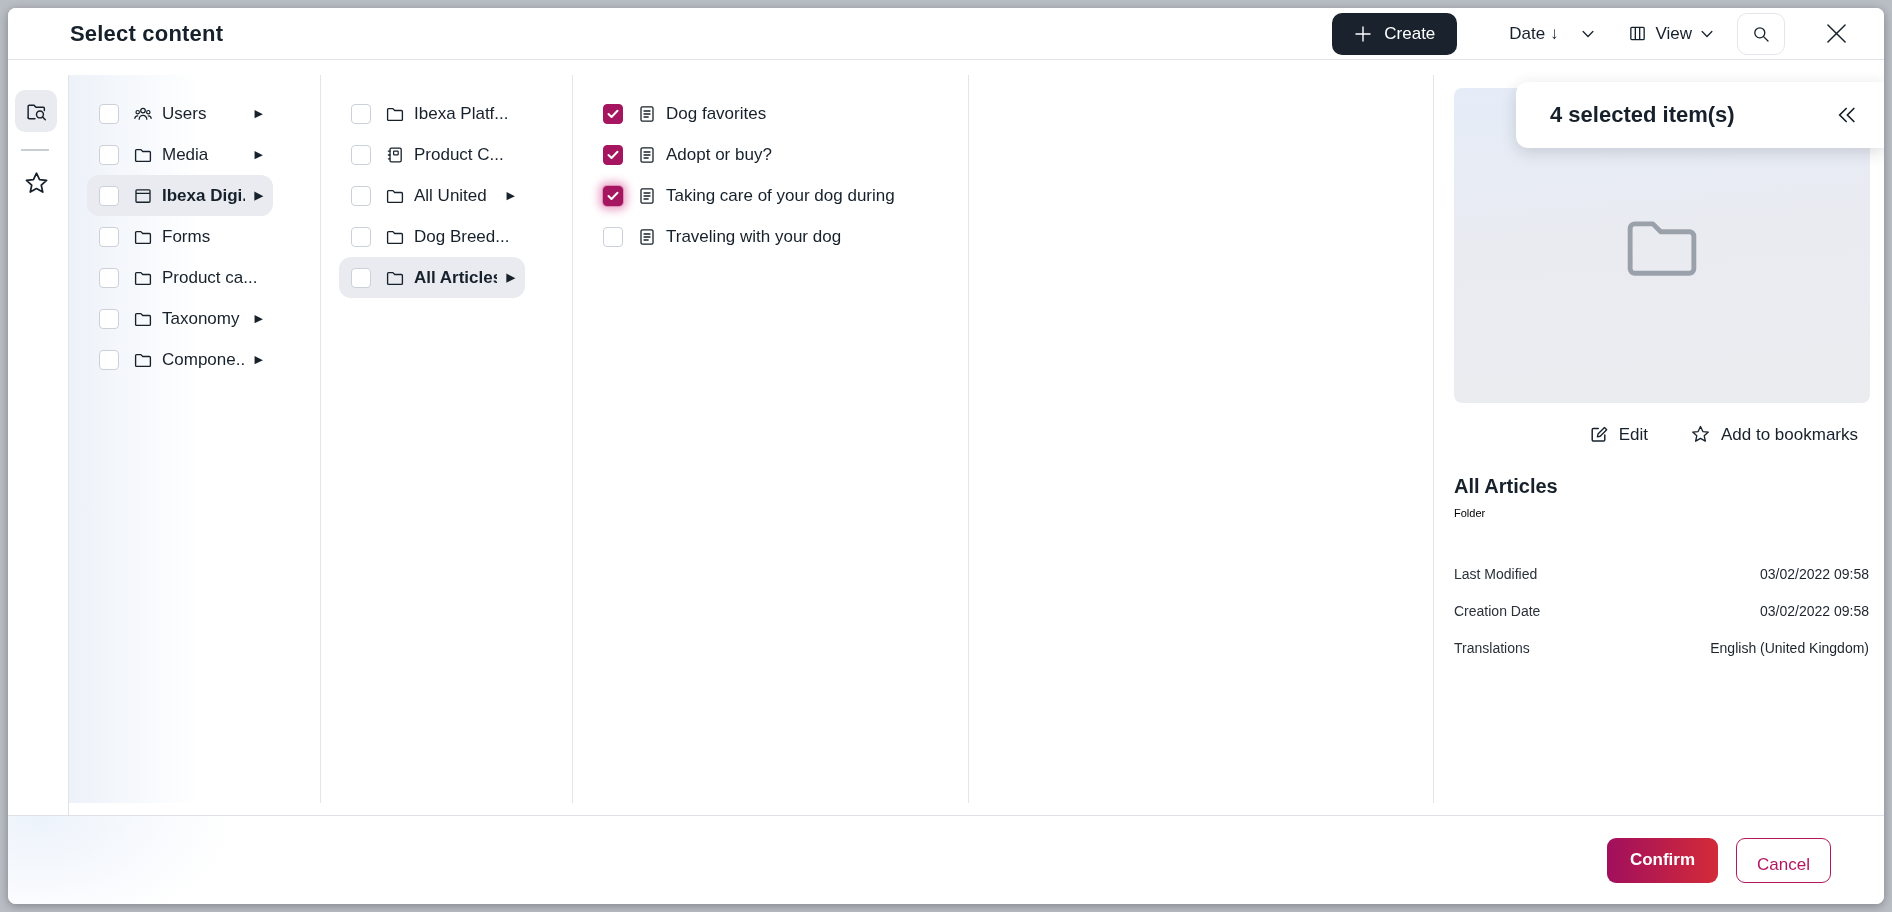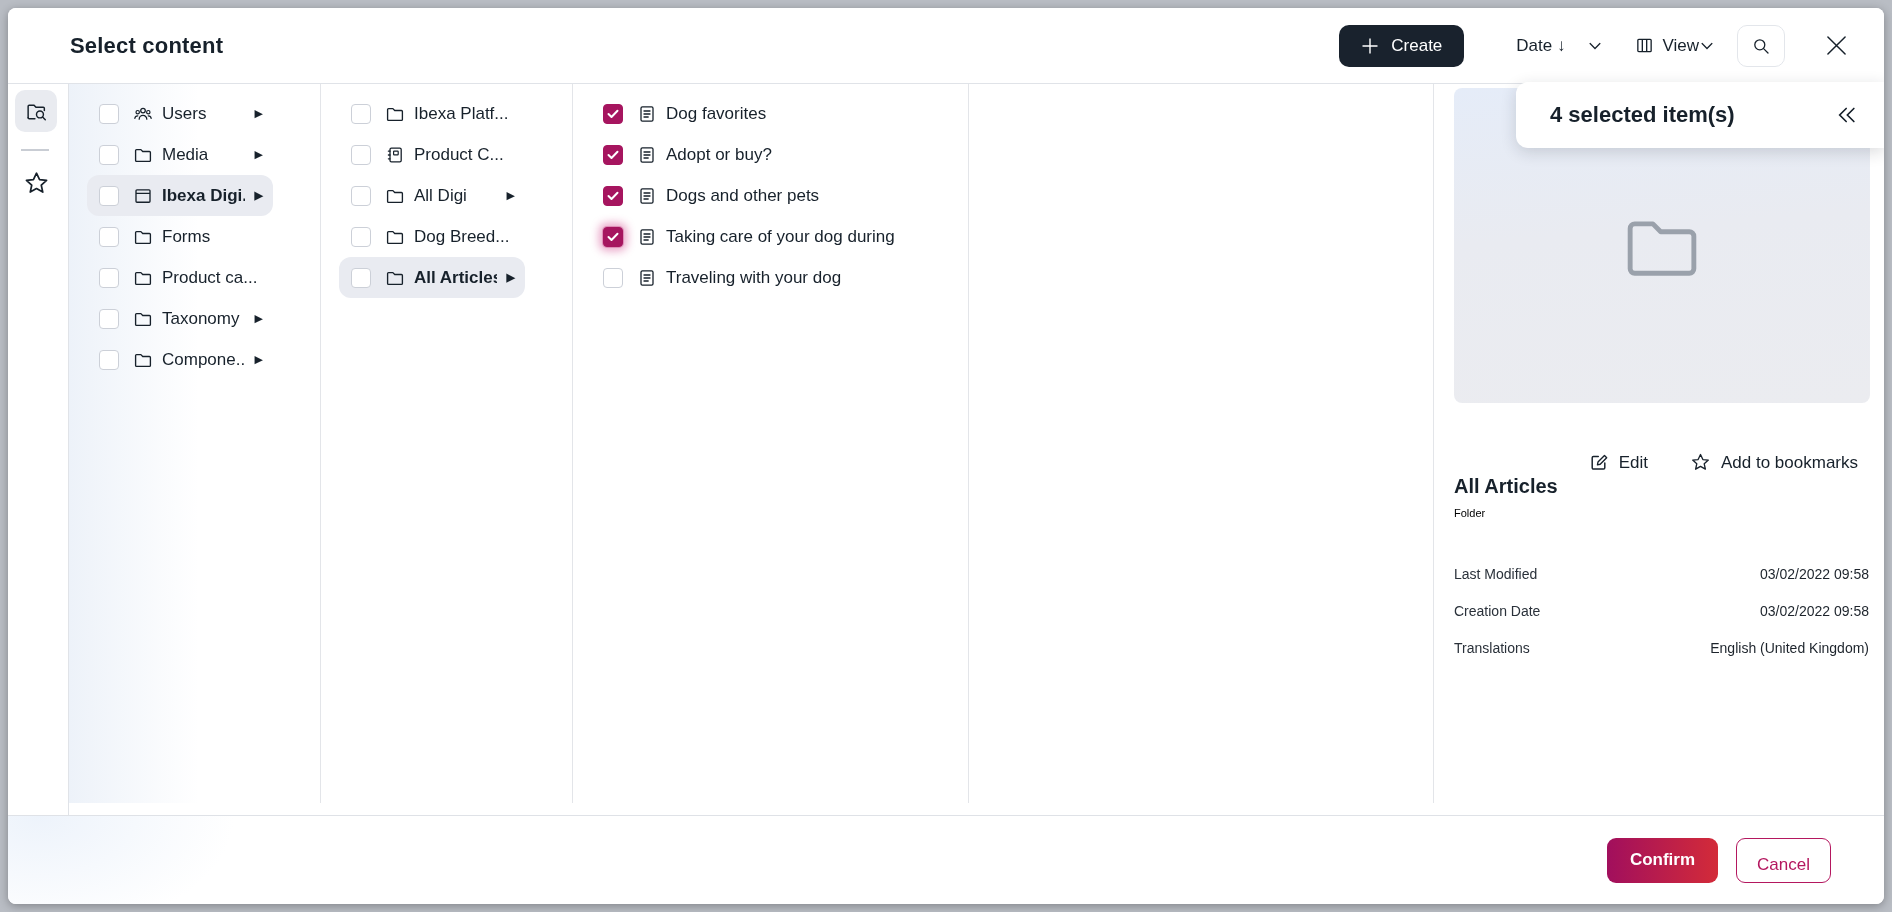--- a/index.html
+++ b/index.html
@@ -11,37 +11,37 @@
     position:relative;
     overflow:hidden;
   }
   .modal {
     position:absolute; inset:8px;
     background:#fff; border-radius:8px; overflow:hidden;
     box-shadow:0 2px 10px rgba(0,0,0,.3);
   }
   
   .topbar {
-    position:absolute; top:0; left:0; right:0; height:76px;
+    position:absolute; top:0; left:0; right:0; height:52px;
     border-bottom:1px solid #e0e3e8;
     display:flex; align-items:center;
     background:#fff; z-index:5;
   }
   .title { margin-left:62px; font-size:22px; font-weight:700; color:#17212b; letter-spacing:.2px; }
   .topbar-right { margin-left:auto; display:flex; align-items:center; margin-right:34px; }
   .create-btn {
     background:#19222d; color:#fff; height:42px; padding:0 22px;
     border-radius:10px; display:flex; align-items:center; gap:12px;
     font-size:17px; cursor:pointer; margin-right:52px;
   }
   .dropdown { display:flex; align-items:center; font-size:17px; color:#17212b; cursor:pointer; }
   .sort-dd { margin-right:32px; }
   .sort-dd .dd-label { margin-right:22px; }
   .view-dd { margin-right:22px; }
-  .view-dd .dd-label { margin:0 0 0 8px; }
+  .view-dd .dd-label { margin:0 7px 0 8px; }
   .icon-svg { display:block; }
   .search-btn {
     width:48px; height:42px; border:1px solid #e3e6eb; border-radius:10px;
     display:flex; align-items:center; justify-content:center; cursor:pointer;
     margin-right:38px; background:#fff;
   }
   .close-btn { cursor:pointer; display:flex; align-items:center; justify-content:center; }
   
   .side-rail {
     position:absolute; left:0; top:67px; width:61px; bottom:89px;
@@ -94,21 +94,21 @@
     background:#fff; border-radius:12px 0 0 12px;
     box-shadow:0 4px 16px rgba(25,34,45,.16);
     display:flex; align-items:center; padding:0 26px 0 34px; z-index:6;gap:14px;
   }
   .selected-card .sel-label { font-size:22px; font-weight:700; }
   .collapse-btn { margin-left:auto; cursor:pointer; display:flex; }
   .actions {
     position:absolute; top:349px; right:26px;
     display:flex; align-items:center; gap:42px; font-size:17px;
   }
-  .action { display:flex; align-items:center; gap:10px; cursor:pointer;margin-top:28px; }
+  .action { display:flex; align-items:center; gap:10px; cursor:pointer; }
   .item-title { position:absolute; top:400px; left:20px; font-size:20px; font-weight:700; }
   .item-type { position:absolute; top:432px; left:20px; font-size:11px; color:#000000; }
   .meta { position:absolute; top:480px; left:20px; right:15px; }
   .meta-row {
     height:37px; display:flex; align-items:center; justify-content:space-between;
     font-size:14px;
   }
   .meta-label { color:#2a313a; }
   .meta-value { color:#1d242c; }
   
@@ -306,21 +306,21 @@
           </span>
           <span class="row-label">Product C...</span>
         </div>
         <div class="row">
           <span class="checkbox"></span>
           <span class="tree-icon">
             <svg width="20" height="20" viewBox="0 0 20 20">
               <path d="M2.6 15.4V5.6a1 1 0 0 1 1-1h4.3l1.8 1.9h6.7a1 1 0 0 1 1 1v7.9a1 1 0 0 1-1 1H3.6a1 1 0 0 1-1-1z" stroke="#17212b" stroke-width="1.35" fill="none" stroke-linejoin="round"></path>
             </svg>
           </span>
-          <span class="row-label">All Digi</span>
+          <span class="row-label">All United</span>
           <span class="expand-arrow">▶</span>
         </div>
         <div class="row">
           <span class="checkbox"></span>
           <span class="tree-icon">
             <svg width="20" height="20" viewBox="0 0 20 20">
               <path d="M2.6 15.4V5.6a1 1 0 0 1 1-1h4.3l1.8 1.9h6.7a1 1 0 0 1 1 1v7.9a1 1 0 0 1-1 1H3.6a1 1 0 0 1-1-1z" stroke="#17212b" stroke-width="1.35" fill="none" stroke-linejoin="round"></path>
             </svg>
           </span>
           <span class="row-label">Dog Breed...</span>
@@ -357,34 +357,20 @@
               <path d="M1.5 5l3 3 6-6.2" stroke="#fff" stroke-width="2" fill="none" stroke-linecap="round" stroke-linejoin="round"></path>
             </svg>
           </span>
           <span class="tree-icon">
             <svg width="20" height="20" viewBox="0 0 20 20">
               <rect x="4" y="2.8" width="12" height="14.4" rx="1.4" stroke="#17212b" stroke-width="1.3" fill="none"></rect>
               <path d="M7 7h6M7 10h6M7 13h4.2" stroke="#17212b" stroke-width="1.3" stroke-linecap="round"></path>
             </svg>
           </span>
           <span class="row-label">Adopt or buy?</span>
-        </div>
-        <div class="row">
-          <span class="checkbox checked">
-            <svg width="12" height="10" viewBox="0 0 12 10">
-              <path d="M1.5 5l3 3 6-6.2" stroke="#fff" stroke-width="2" fill="none" stroke-linecap="round" stroke-linejoin="round"></path>
-            </svg>
-          </span>
-          <span class="tree-icon">
-            <svg width="20" height="20" viewBox="0 0 20 20">
-              <rect x="4" y="2.8" width="12" height="14.4" rx="1.4" stroke="#17212b" stroke-width="1.3" fill="none"></rect>
-              <path d="M7 7h6M7 10h6M7 13h4.2" stroke="#17212b" stroke-width="1.3" stroke-linecap="round"></path>
-            </svg>
-          </span>
-          <span class="row-label">Dogs and other pets</span>
         </div>
         <div class="row">
           <span class="checkbox checked glow">
             <svg width="12" height="10" viewBox="0 0 12 10">
               <path d="M1.5 5l3 3 6-6.2" stroke="#fff" stroke-width="2" fill="none" stroke-linecap="round" stroke-linejoin="round"></path>
             </svg>
           </span>
           <span class="tree-icon">
             <svg width="20" height="20" viewBox="0 0 20 20">
               <rect x="4" y="2.8" width="12" height="14.4" rx="1.4" stroke="#17212b" stroke-width="1.3" fill="none"></rect>

